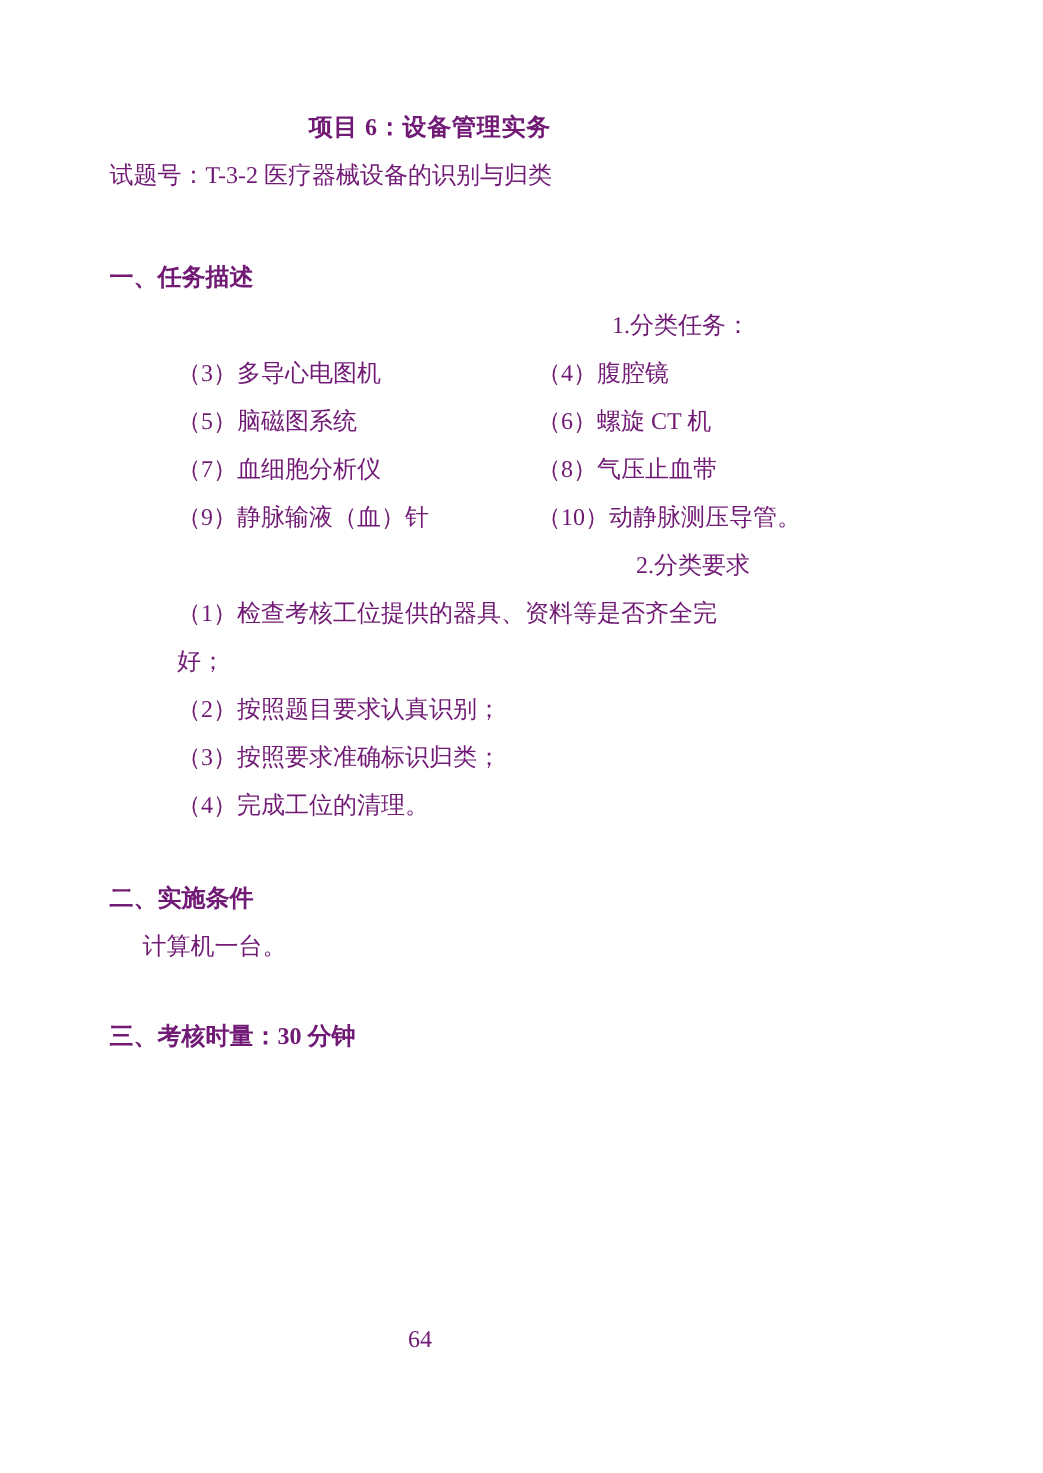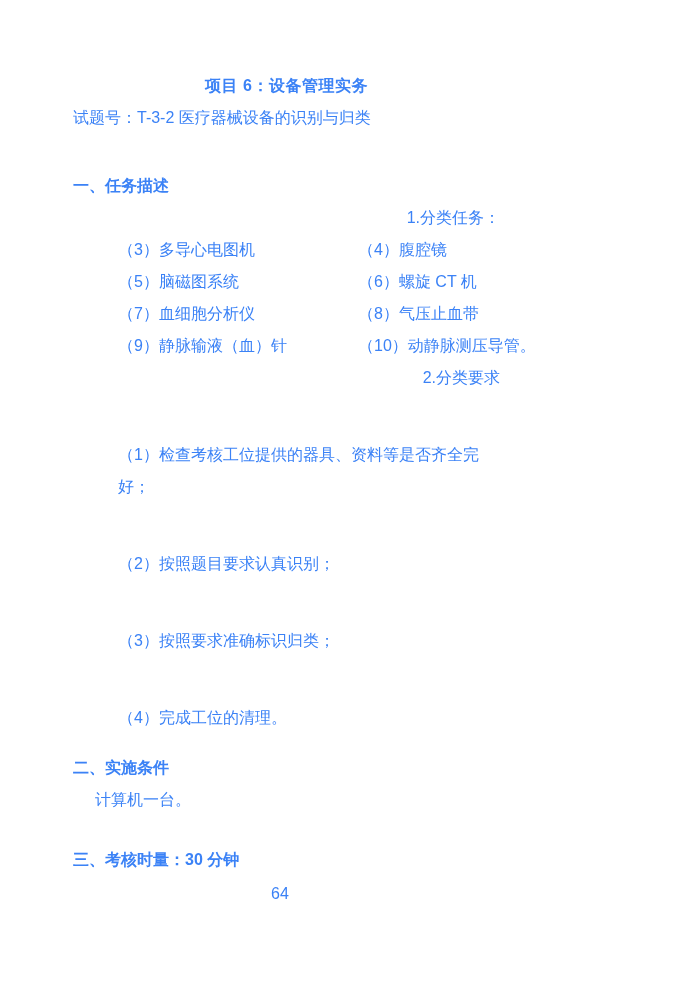--- a/index.html
+++ b/index.html
@@ -6,23 +6,23 @@
     margin: 0;
     padding: 0;
     background: #ffffff;
   }
   .page {
     width: 560px;
     height: 982px;
     background: #ffffff;
     position: relative;
     overflow: hidden;
-    font-family: Liberation Sans, sans-serif;
+    font-family: Liberation Serif, serif;
     font-size: 16px;
-    color: #3b82f6;
+    color: #701a75;
   }
   .content {
     padding: 0 60px 0 73px;
   }
   .title, .heading, .line, .row {
     line-height: 32px;
     white-space: pre-wrap;
     margin: 0;
   }
   .title {
@@ -35,22 +35,22 @@
     font-weight: bold;
   }
   .h-task { margin-top: 36px; }
   .sub { padding-left: 4px; text-align: right; }
   .row {
     display: flex;
     padding-left: 45px;
   }
   .cell-l { flex: none; width: 240px; }
   .cell-r { flex: none; }
-  .item { padding-left: 45px; margin-top: 45px; }
-  .h-cond { margin-top: 18px; }
+  .item { padding-left: 45px; }
+  .h-cond { margin-top: 30px; }
   .body-indent { padding-left: 22px; }
   .h-time { margin-top: 28px; }
   .page-number {
     position: absolute;
     left: 0;
     right: 0;
     top: 878px;
     text-align: center;
     font-size: 16px;
     line-height: 32px;

